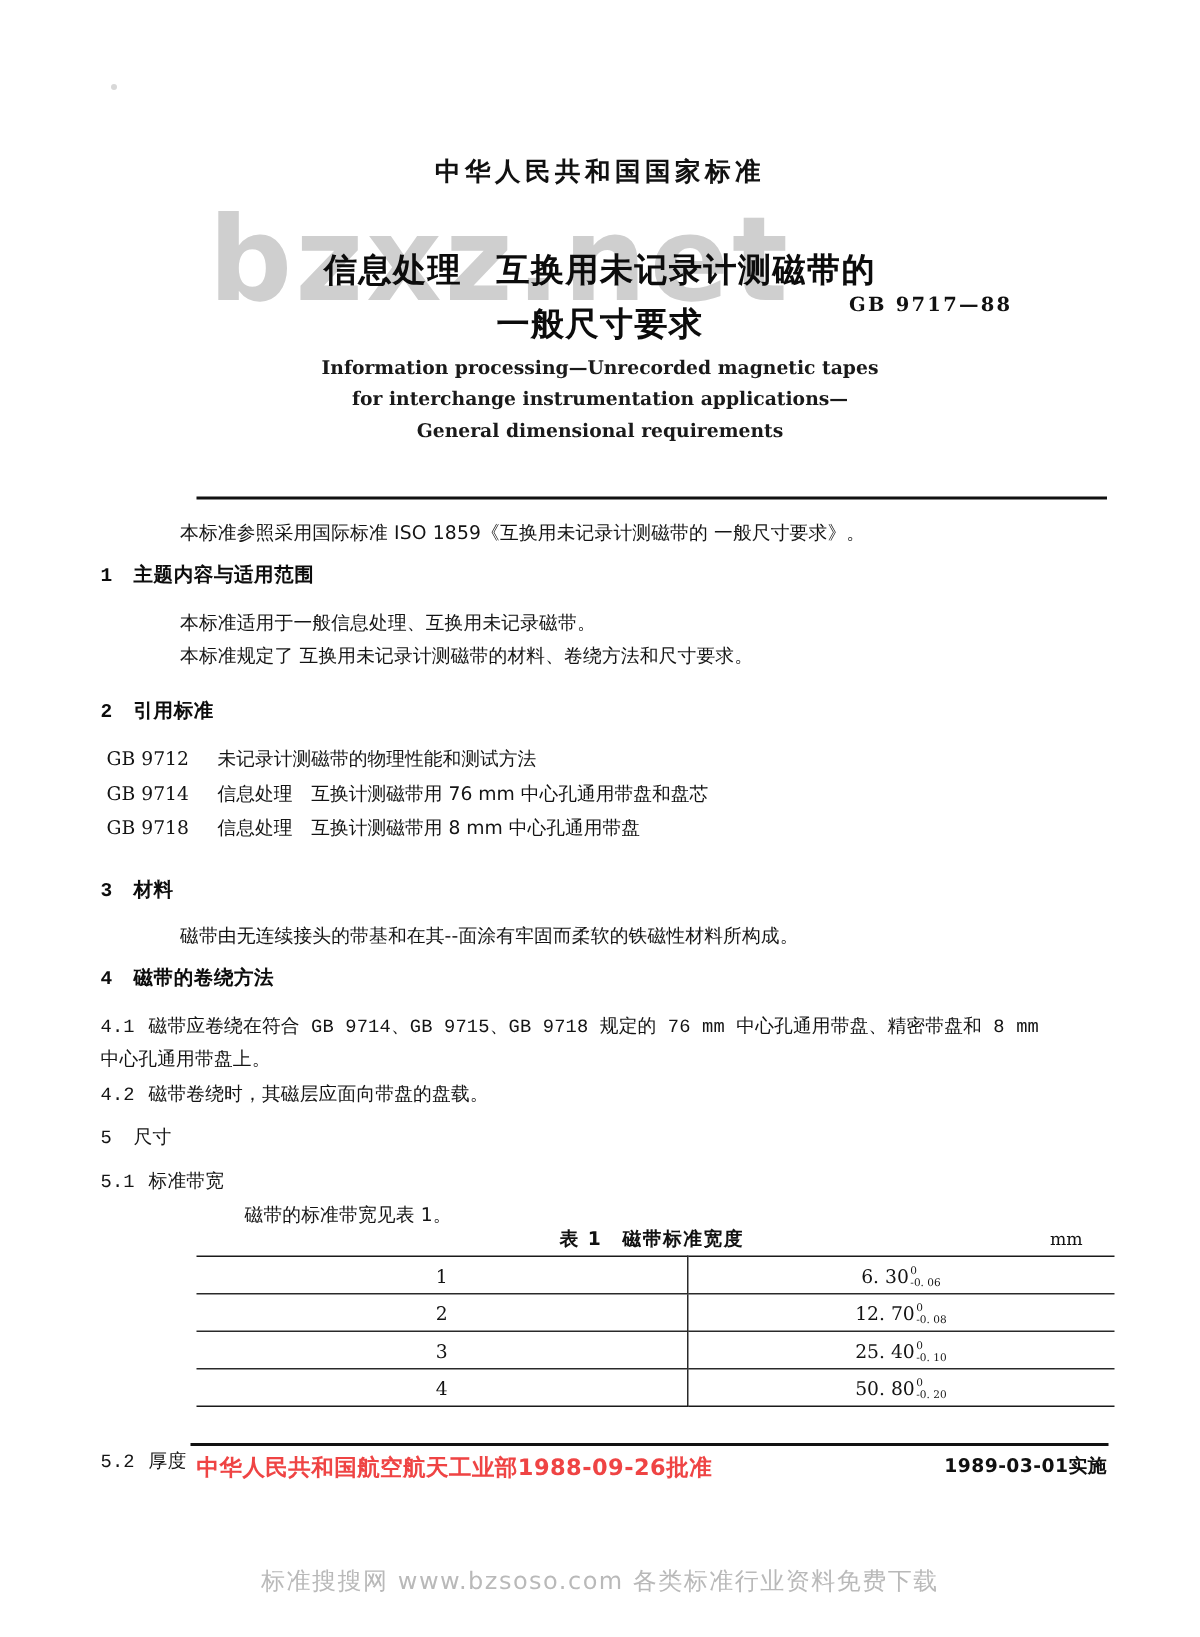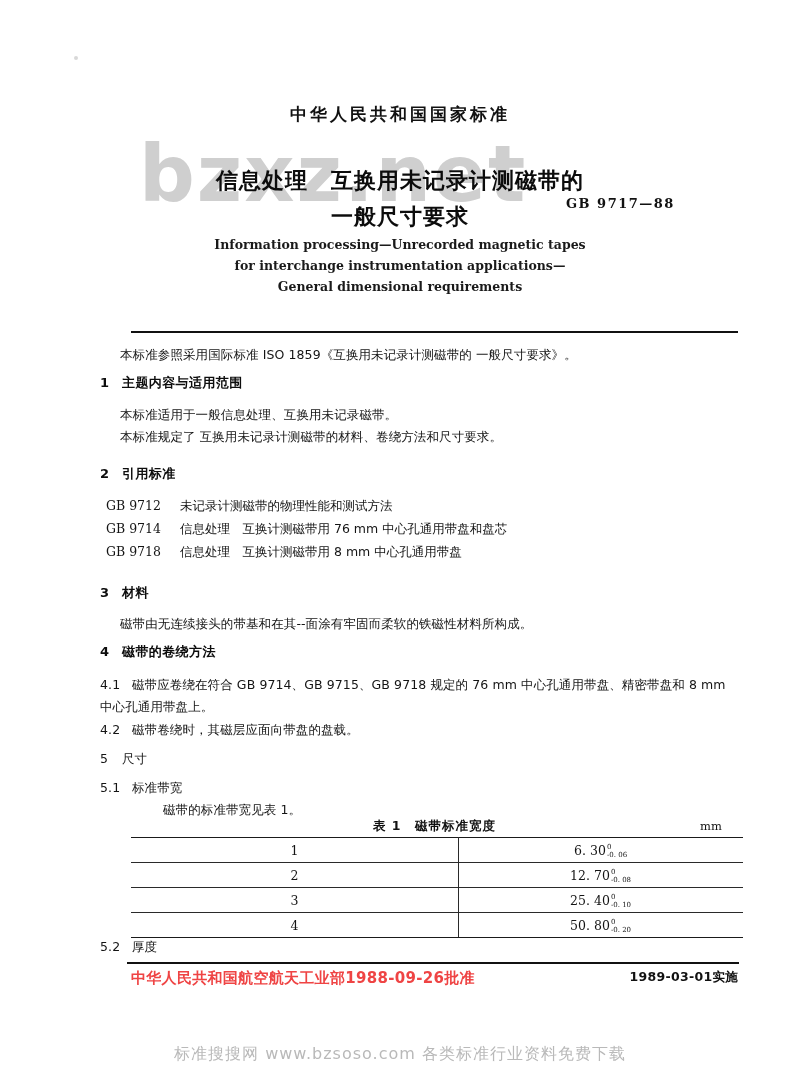--- a/index.html
+++ b/index.html
@@ -139,28 +139,28 @@
   }
   .heading {
     font-family: "DejaVu Sans", sans-serif;
     font-weight: 700;
     font-size: 13px;
     color: #0d0d0d;
     letter-spacing: 0.4px;
   }
   .h-num { display: inline-block; width: 22px; }
   .indent-1 { padding-left: 120px; }
-  .flush    { padding-left: 100px; }
+  .flush    { padding-left: 67px; font-family: Liberation Mono, monospace; }
 
   .ref-row {
     font-family: "DejaVu Sans", sans-serif;
     font-size: 12.5px;
     line-height: 23px;
     color: #141414;
-    padding-left: 106px;
+    padding-left: 71px;
   }
   .ref-code {
     display: inline-block;
     width: 74px;
     font-family: "DejaVu Serif", serif;
   }
 
   
   .table-caption {
     position: absolute;
@@ -390,21 +390,21 @@
           <td class="c-idx">4</td>
           <td class="c-val">
             <span>50. 80</span><span class="tol"><span class="up">0</span><span class="lo">-0. 20</span></span>
           </td>
         </tr>
       </tbody>
     </table>
 
     <div class="body-block" style="top:936px;">
       <div class="para flush">
-        <span class="h-num" style="width:32px;">5.2</span><span>厚度</span>
+        <span class="h-num" style="width:32px;margin-top:28px;">5.2</span><span>厚度</span>
       </div>
     </div>
 
     <div class="rule-footer"></div>
 
     <div class="footer-left">中华人民共和国航空航天工业部1988-09-26批准</div>
     <div class="footer-right">1989-03-01实施</div>
 
   </div>
 

